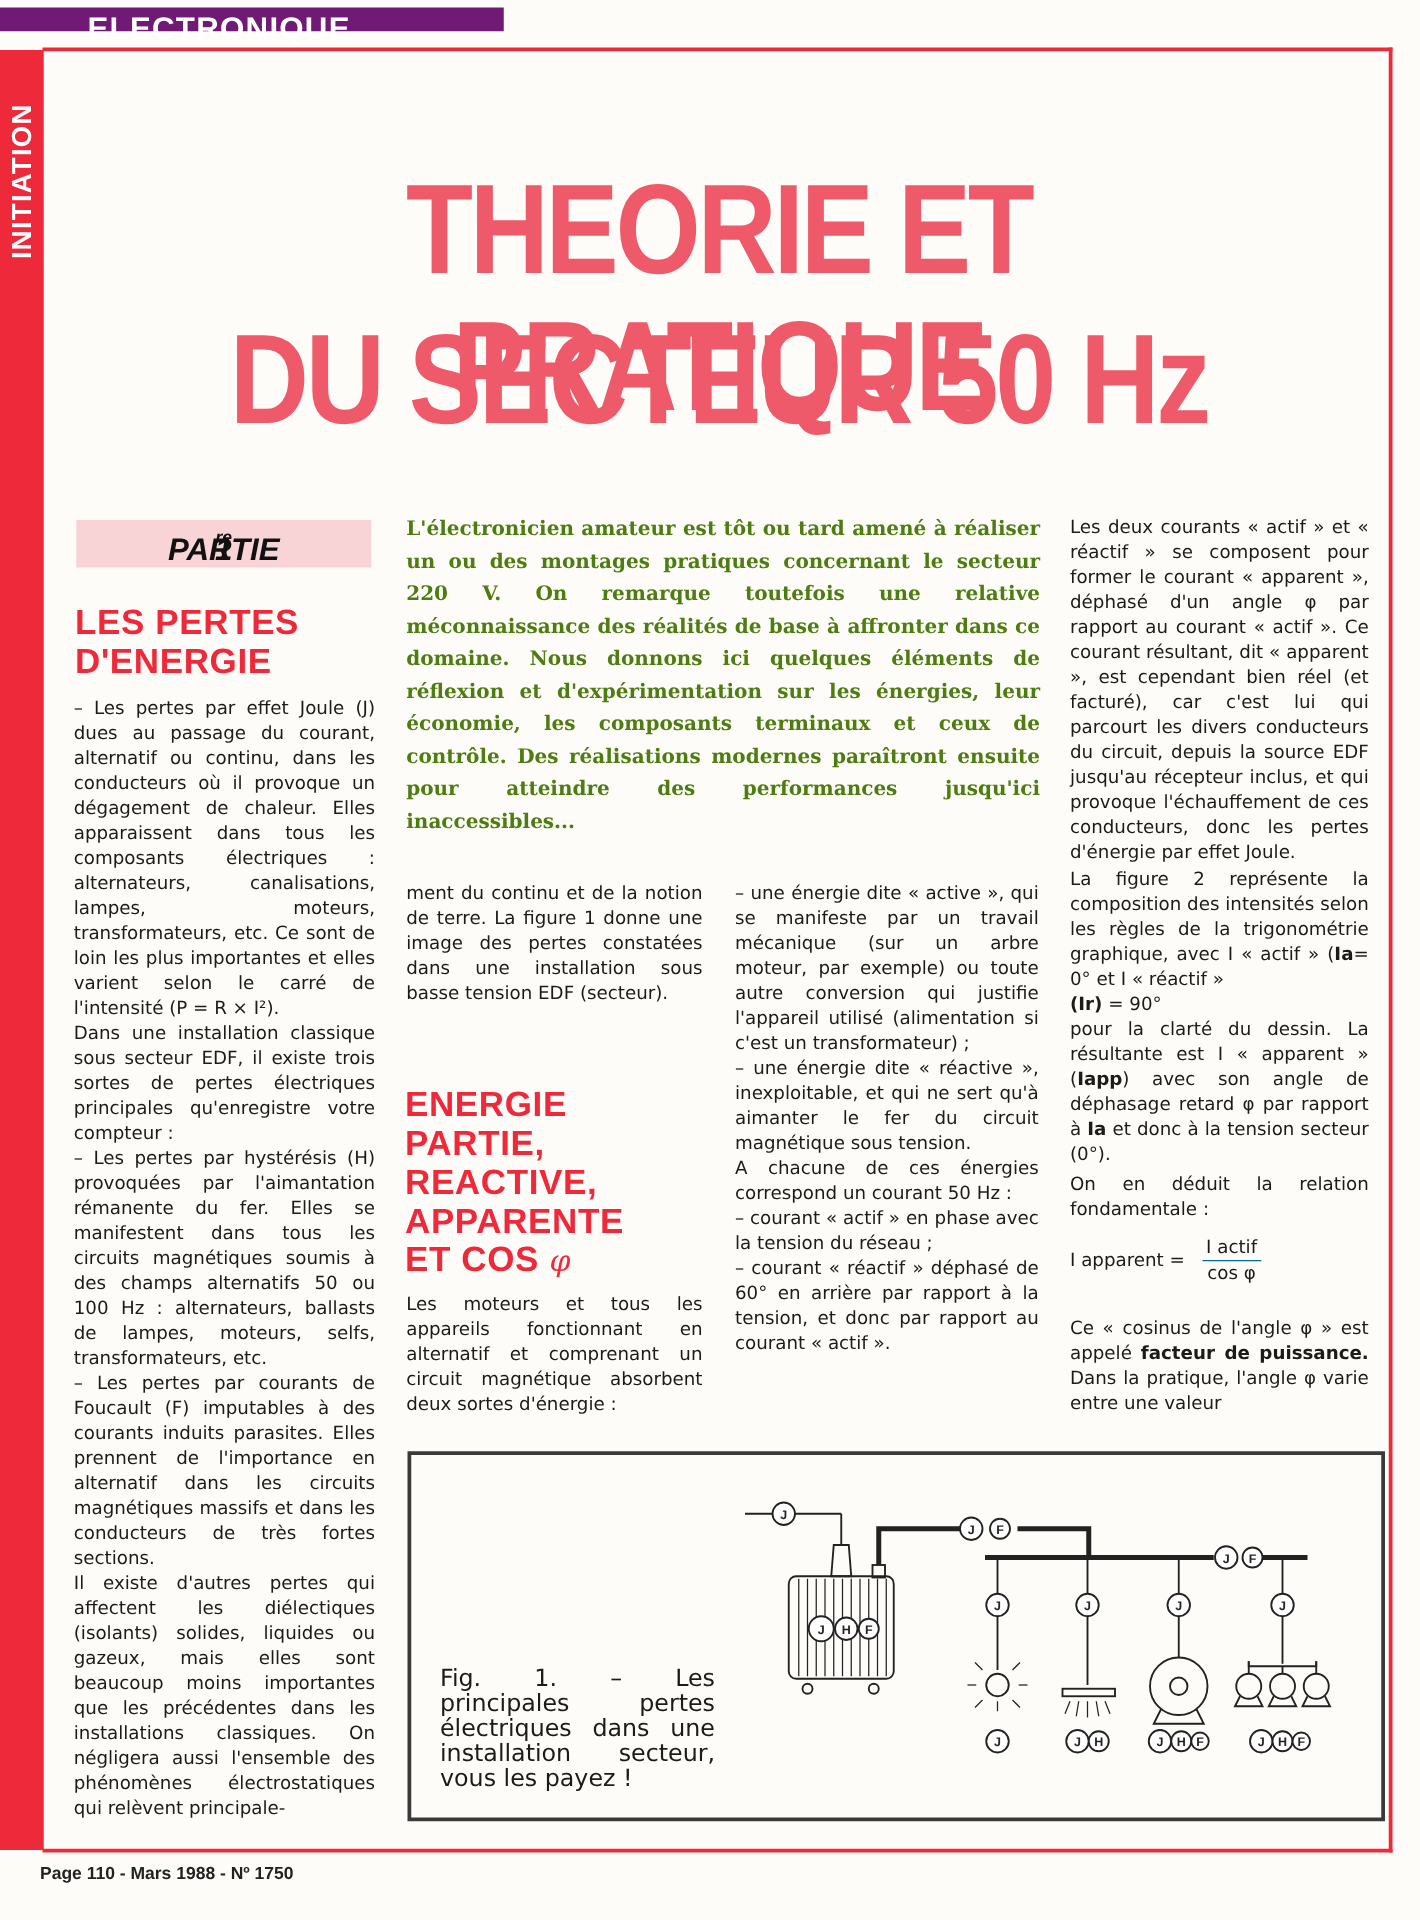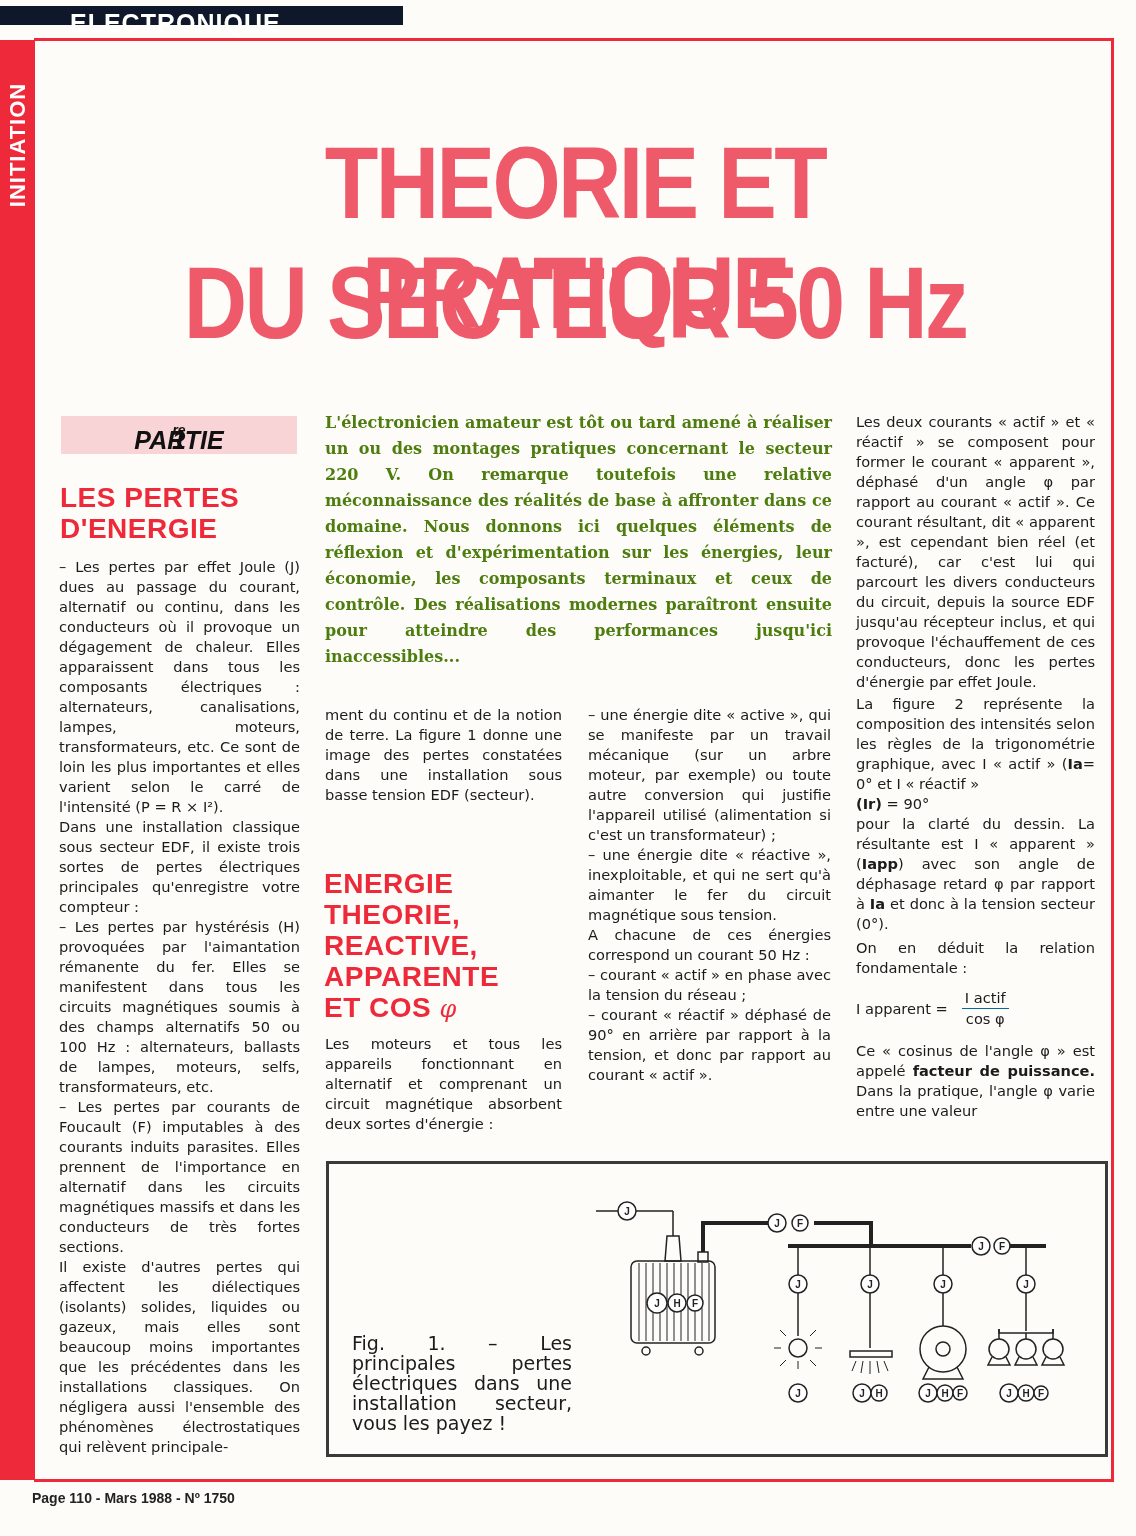--- a/index.html
+++ b/index.html
@@ -1,19 +1,19 @@
 <!DOCTYPE html>
 <html><head>
 <meta charset="utf-8">
 <style>
   * { box-sizing: border-box; margin: 0; padding: 0; }
   html, body { width: 1136px; height: 1536px; background: #fdfcf8; overflow: hidden; }
   body { position: relative; font-family: "DejaVu Sans", sans-serif; color: #1d1a1a; }
 
-  .top-band { position: absolute; left: 0; top: 6px; width: 403px; height: 19px; background: #0f172a; padding-left: 40px; }
+  .top-band { position: absolute; left: 0; top: 6px; width: 403px; height: 19px; background: #701a75; padding-left: 40px; }
   .top-band span { position: absolute; left: 70px; top: 3px; font-family: "Liberation Sans", sans-serif; font-weight: bold; font-size: 25px; letter-spacing: 1px; color: #fff; }
   .side-band { position: absolute; left: 0; top: 40px; width: 35px; height: 1440px; background: #ee2a3a; }
   .side-label { position: absolute; left: 4px; top: 50px; width: 27px; height: 190px; }
   .side-label span { position: absolute; left: 50%; top: 50%; transform: translate(-50%,-50%) rotate(-90deg); font-family: "Liberation Sans", sans-serif; font-weight: bold; font-size: 22px; color: #fff; letter-spacing: 1px; white-space: nowrap; }
   .frame { position: absolute; left: 34px; top: 38px; width: 1080px; height: 1444px; border: 3px solid #ee2a3a; border-left: none; }
 
   .title { position: absolute; left: 50px; width: 1050px; text-align: center; font-family: "Liberation Sans", sans-serif; font-weight: bold; color: #ef5a6a; letter-spacing: -3px; transform: scaleX(0.86); transform-origin: center; }
   .title.l1 { top: 128px; font-size: 102px; line-height: 110px; }
   .title.l2 { top: 248px; font-size: 102px; line-height: 110px; }
 
@@ -28,21 +28,21 @@
   .partie span { position: absolute; left: 0; width: 100%; top: 5px; text-align: center; font-family: "Liberation Sans", sans-serif; font-weight: bold; font-style: italic; font-size: 25px; color: #111; }
   .partie sup { font-size: 14px; }
 
   .h-red { position: absolute; font-family: "Liberation Sans", sans-serif; font-weight: bold; color: #ee2a3a; font-size: 28px; line-height: 31px; letter-spacing: 0.5px; }
   .h1 { left: 60px; top: 482px; }
   .h2 { left: 324px; top: 868px; }
   .phi { font-family: "DejaVu Serif", serif; font-style: italic; font-weight: normal; font-size: 24px; }
 
   .chapo { position: absolute; left: 325px; top: 410px; width: 507px; font-family: "DejaVu Serif", serif; font-weight: bold; font-size: 16px; line-height: 26px; text-align: justify; color: #4d7c0f; }
 
-  .formula { display: flex; align-items: center; margin: 10px 0 12px 0; }
+  .formula { display: flex; align-items: center; margin: 10px 0 24px 0; }
   .frac { display: inline-flex; flex-direction: column; align-items: center; margin-left: 14px; }
   .frac .num { border-bottom: 1px solid #0369a1; padding: 0 3px; }
 
   .figbox { position: absolute; left: 326px; top: 1161px; width: 782px; height: 296px; border: 3px solid #3a3a3a; }
   .figcap { position: absolute; left: 352px; top: 1333px; width: 220px; font-size: 19px; line-height: 20px; text-align: justify; }
   .figsvg { position: absolute; left: 326px; top: 1161px; }
 
   .footer { position: absolute; left: 32px; top: 1490px; font-family: "Liberation Sans", sans-serif; font-weight: bold; font-size: 14px; color: #222; }
 </style>
 </head>
@@ -77,35 +77,35 @@
   <p>– Les pertes par hystérésis (H) provoquées par l'aimantation rémanente du fer. Elles se manifestent dans tous les circuits magnétiques soumis à des champs alternatifs 50 ou 100 Hz : alternateurs, ballasts de lampes, moteurs, selfs, transformateurs, etc.</p>
   <p>– Les pertes par courants de Foucault (F) imputables à des courants induits parasites. Elles prennent de l'importance en alternatif dans les circuits magnétiques massifs et dans les conducteurs de très fortes sections.</p>
   <p>Il existe d'autres pertes qui affectent les diélectiques (isolants) solides, liquides ou gazeux, mais elles sont beaucoup moins importantes que les précédentes dans les installations classiques. On négligera aussi l'ensemble des phénomènes électrostatiques qui relèvent principale-</p>
 </div>
 
 <div class="col c2">
   <p>ment du continu et de la notion de terre. La figure 1 donne une image des pertes constatées dans une installation sous basse tension EDF (secteur).</p>
 </div>
 <div class="h-red h2">
   <div>ENERGIE</div>
-  <div>THEORIE,</div>
+  <div>PARTIE,</div>
   <div>REACTIVE,</div>
   <div>APPARENTE</div>
   <div><span>ET COS </span><span class="phi">φ</span></div>
 </div>
 <div class="col" style="left:325px; top:1034px; width:237px;">
   <p>Les moteurs et tous les appareils fonctionnant en alternatif et comprenant un circuit magnétique absorbent deux sortes d'énergie :</p>
 </div>
 
 <div class="col c3">
   <p>– une énergie dite « active », qui se manifeste par un travail mécanique (sur un arbre moteur, par exemple) ou toute autre conversion qui justifie l'appareil utilisé (alimentation si c'est un transformateur) ;</p>
   <p>– une énergie dite « réactive », inexploitable, et qui ne sert qu'à aimanter le fer du circuit magnétique sous tension.</p>
   <p>A chacune de ces énergies correspond un courant 50 Hz :</p>
   <p>– courant « actif » en phase avec la tension du réseau ;</p>
-  <p>– courant « réactif » déphasé de 90° en arrière par rapport à la tension, et donc par rapport au courant « actif ».</p>
+  <p>– courant « réactif » déphasé de 60° en arrière par rapport à la tension, et donc par rapport au courant « actif ».</p>
 </div>
 
 <div class="col c4">
   <p>Les deux courants « actif » et « réactif » se composent pour former le courant « apparent », déphasé d'un angle φ par rapport au courant « actif ». Ce courant résultant, dit « apparent », est cependant bien réel (et facturé), car c'est lui qui parcourt les divers conducteurs du circuit, depuis la source EDF jusqu'au récepteur inclus, et qui provoque l'échauffement de ces conducteurs, donc les pertes d'énergie par effet Joule.</p>
   <p style="margin-top:2px"><span>La figure 2 représente la composition des intensités selon les règles de la trigonométrie graphique, avec I « actif » (</span><b>Ia</b><span>= 0° et I « réactif »</span><br><b>(Ir)</b><span> = 90°</span></p>
   <p><span>pour la clarté du dessin. La résultante est I « apparent » (</span><b>Iapp</b><span>) avec son angle de déphasage retard φ par rapport à </span><b>Ia</b><span> et donc à la tension secteur (0°).</span></p>
   <p style="margin-top:4px">On en déduit la relation fondamentale :</p>
   <div class="formula">
     <span>I apparent =</span>
     <span class="frac">

